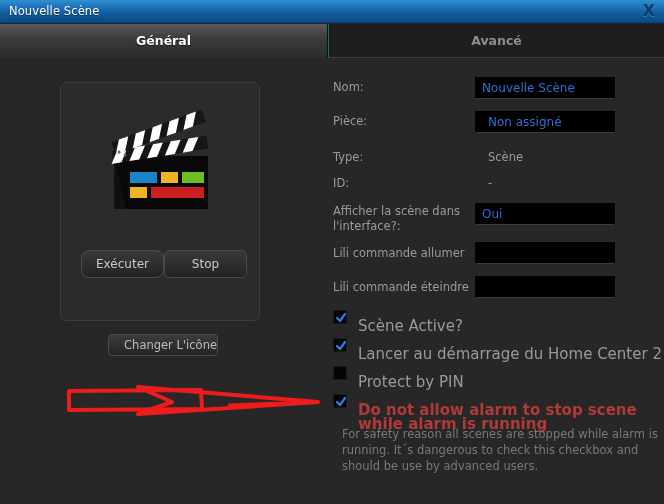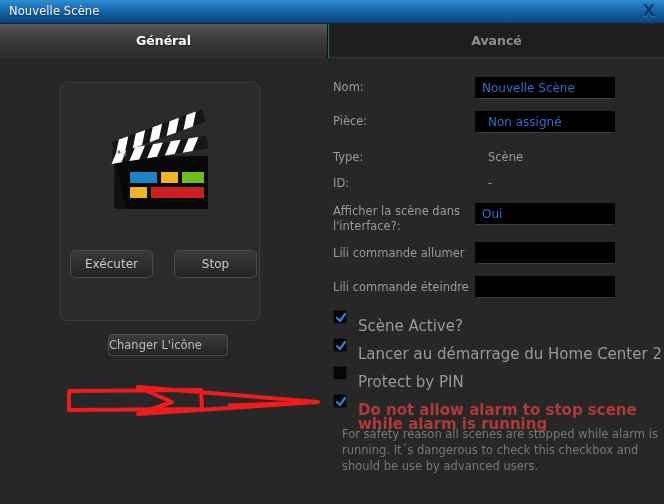--- a/index.html
+++ b/index.html
@@ -116,35 +116,35 @@
     height: 28px;
     background: linear-gradient(to bottom, #3a3a3a 0%, #2e2e2e 50%, #232323 100%);
     border: 1px solid #4a4a4a;
     border-radius: 5px;
     color: #c9c9c9;
     font-size: 12px;
     line-height: 26px;
     text-align: center;
     cursor: pointer;
   }
-  .btn-run  { left: 9px;  top: 167px; width: 83px; }
-  .btn-stop { left: 103px; top: 167px; width: 83px; margin-left: 10px; }
+  .btn-run  { left: 20px;  top: 167px; width: 83px; border-radius: 8px; }
+  .btn-stop { left: 103px; top: 167px; width: 83px; }
 
   .btn-icon {
     position: absolute;
     left: 108px; top: 276px;
-    width: 120px; height: 22px;
+    width: 110px; height: 22px;
     box-sizing: border-box;
     background: linear-gradient(to bottom, #3c3c3c 0%, #303030 50%, #242424 100%);
     border: 1px solid #4a4a4a;
     border-radius: 4px;
     color: #bdbdbd;
     font-size: 11.5px;
     line-height: 20px;
-    text-align: left;
+    text-align: right;
     cursor: pointer;
   }
 
   
   .annotation {
     position: absolute;
     left: 60px; top: 325px;
     width: 268px; height: 36px;
     pointer-events: none;
   }

